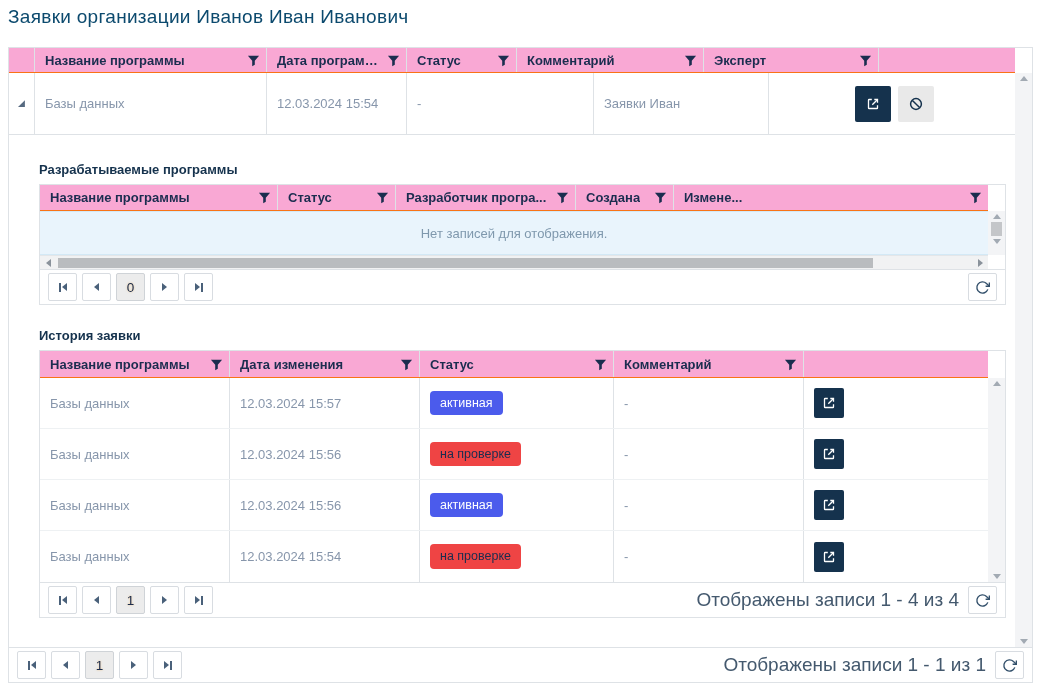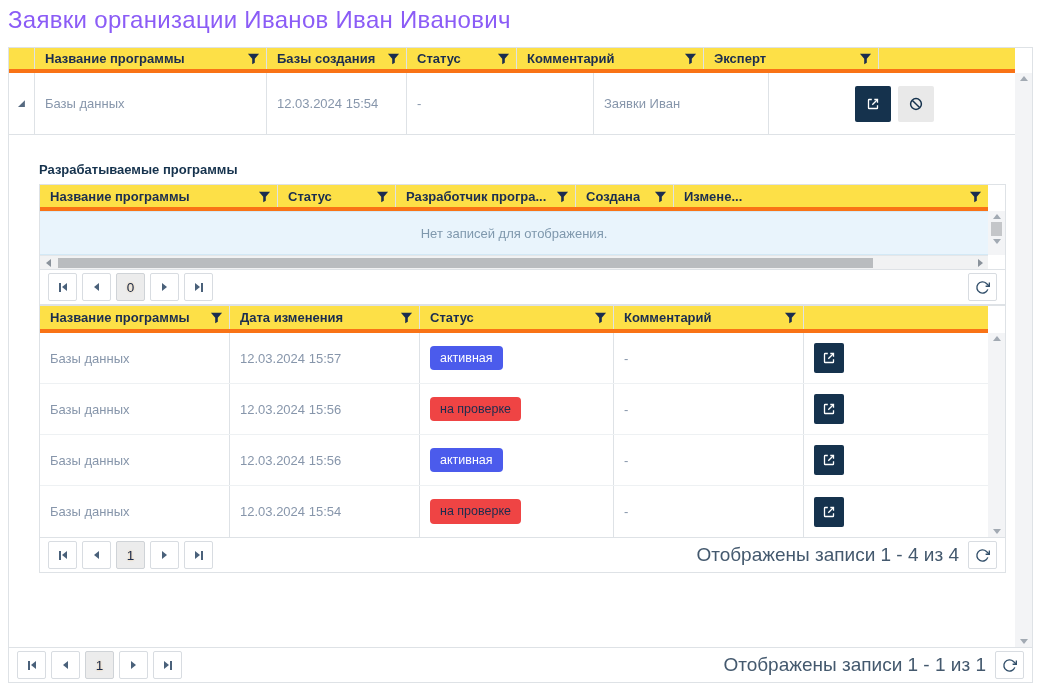--- a/index.html
+++ b/index.html
@@ -4,27 +4,27 @@
 <style>
   * { box-sizing: border-box; margin: 0; padding: 0; }
   html, body { background: #ffffff; }
   body {
     font-family: "Liberation Sans", "DejaVu Sans", sans-serif;
     color: #1b2d4f;
   }
   .canvas { position: relative; width: 1041px; height: 696px; background: #fff; overflow: hidden; }
 
   .page-title {
-    font-size: 24px; font-weight: 500; color: #8b5cf6;
+    font-size: 19px; font-weight: 500; color: #0c4a6e;
     padding: 6px 17px 0 8px; letter-spacing: .3px;
   }
 
   
   .grid { border: 1px solid #dee2e6; background: #fff; }
-  .thead { display: flex; border-bottom: 4px solid #f97316; background: #fde047; }
+  .thead { display: flex; border-bottom: 1px solid #f97316; background: #f9a8d4; }
   .th {
     display: flex; align-items: center; justify-content: space-between;
     padding: 0 6px 0 10px; font-size: 13px; font-weight: 700; color: #1b2d4f;
     border-right: 1px solid #dee2e6; white-space: nowrap; overflow: hidden;
   }
   .th.noborder { border-right: none; }
   .th .htext { overflow: hidden; text-overflow: ellipsis; }
   .filter-ic { flex: 0 0 auto; margin-left: 4px; cursor: pointer; }
   .trow { display: flex; }
   .td {
@@ -171,21 +171,21 @@
 
         <div class="thead main-head">
           <div class="th mc-h"></div>
           <div class="th mc-prog">
             <span class="htext">Название программы</span>
             <svg class="filter-ic" width="13" height="13" viewBox="0 0 14 14">
                 <use href="#ic-filter"></use>
               </svg>
           </div>
           <div class="th mc-date">
-            <span class="htext">Базы создания</span>
+            <span class="htext">Дата программы</span>
             <svg class="filter-ic" width="13" height="13" viewBox="0 0 14 14">
                 <use href="#ic-filter"></use>
               </svg>
           </div>
           <div class="th mc-status">
             <span class="htext">Статус</span>
             <svg class="filter-ic" width="13" height="13" viewBox="0 0 14 14">
                 <use href="#ic-filter"></use>
               </svg>
           </div>
@@ -309,20 +309,21 @@
                 </button>
               <div class="pspacer"></div>
               <button class="pbtn">
                 <svg width="15" height="15" viewBox="0 0 24 24">
                     <use href="#ic-refresh"></use>
                   </svg>
               </button>
             </div>
           </div>
 
+          <div class="section-label lbl-2">История заявки</div>
           <div class="grid sub-grid hist-grid">
             <div class="sg-main" style="flex:1">
               <div class="sg-content">
                 <div class="thead hist-head">
                   <div class="th hc-prog">
                     <span class="htext">Название программы</span>
                     <svg class="filter-ic" width="13" height="13" viewBox="0 0 14 14">
                         <use href="#ic-filter"></use>
                       </svg>
                   </div>

